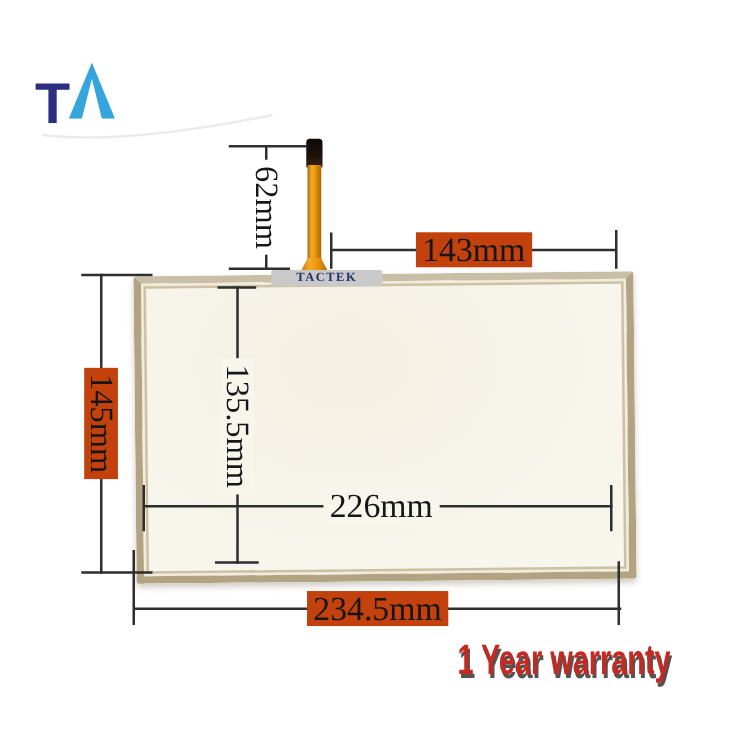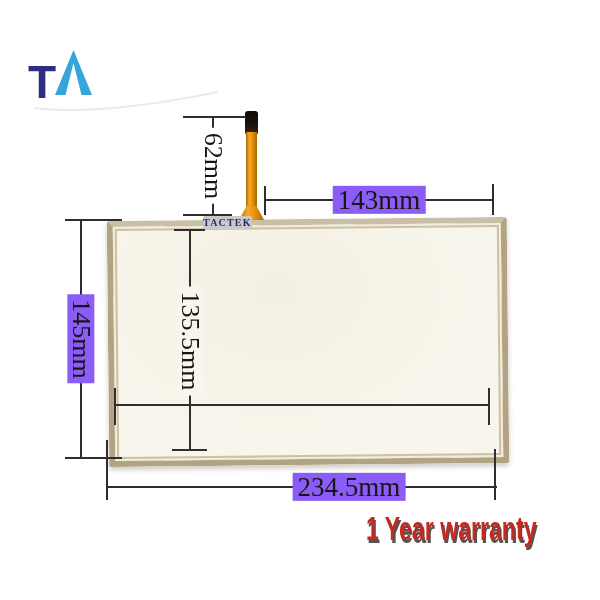--- a/index.html
+++ b/index.html
@@ -17,22 +17,22 @@
     color:var(--brand-navy);margin-bottom:-10px;font-family:"Liberation Sans",sans-serif;}
   #logo svg{display:block;width:37px;height:45px;margin:0 0;}
   #swoosh{position:absolute;left:30px;top:86px;width:195px;height:28px;opacity:.55;}
 
   
   #panel{position:absolute;left:108px;top:219px;width:388px;height:234px;
     transform:rotate(-0.6deg);border:6px solid var(--panel-border);border-top-color:#c9bfa6;
     border-radius:3px;
     background:radial-gradient(ellipse at 42% 28%, #f3efe2 0%, var(--panel-face) 65%);
     box-shadow:inset 0 0 0 2px #f2ecdd, inset 0 0 0 4px #cdc1a3, 0 3px 5px rgba(120,110,90,.35);}
-  #watermark{position:absolute;left:203px;top:216px;height:13px;line-height:13px;
-    padding:0 0;background:var(--watermark-bg);border-radius:2px;z-index:6;
+  #watermark{position:absolute;left:217px;top:216px;height:13px;line-height:13px;
+    padding:0 20px;background:var(--watermark-bg);border-radius:2px;z-index:6;
     font-family:"Liberation Serif",serif;font-weight:bold;font-size:10px;
     letter-spacing:1.2px;color:#233064;}
 
   
   #cable-tip{position:absolute;left:245px;top:111px;width:13px;height:23px;z-index:5;
     background:linear-gradient(180deg,#0e0a08 0%,var(--cable-tip) 60%,#3a2212 100%);
     border-radius:3px 3px 1px 1px;}
   #cable-body{position:absolute;left:246px;top:132px;width:11px;height:76px;z-index:5;
     background:linear-gradient(90deg,#a96a04 0%,#f6a82a 30%,var(--cable-amber) 55%,#a96503 100%);}
   #cable-flare{position:absolute;left:239px;top:206px;width:25px;height:14px;z-index:5;
@@ -56,30 +56,30 @@
   #dim1355-tick-bot{left:172px;top:449px;width:35px;}
   #dim226-line{left:115px;top:404px;width:375px;}
   #dim226-tick-l{left:114px;top:388px;height:37px;}
   #dim226-tick-r{left:488px;top:388px;height:37px;}
   #dim2345-line{left:107px;top:486px;width:390px;}
   #dim2345-tick-l{left:106px;top:440px;height:60px;}
   #dim2345-tick-r{left:494px;top:449px;height:51px;}
 
   
   .dlabel{position:absolute;z-index:8;font-family:"Liberation Serif",serif;font-size:27px;
-    color:#161616;background:#8b5cf6;padding:0 5px;line-height:1.05;white-space:nowrap;
+    color:#161616;background:#c2410c;padding:0 5px;line-height:1.05;white-space:nowrap;
     transform:translate(-50%,-50%);}
   .dlabel.vert{writing-mode:vertical-rl;padding:5px 0;font-size:26px;}
   .dlabel.on-panel{background:var(--panel-face);}
   #lbl62{left:213px;top:166px;background:#fff;}
   #lbl143{left:379px;top:200px;}
   #lbl145{left:81px;top:339px;}
   #lbl1355{left:190px;top:341px;}
   #lbl226{left:305px;top:405px;}
-  #lbl2345{left:302px;top:487px;margin-left:47px;}
+  #lbl2345{left:302px;top:487px;}
 
   
   #warranty{position:absolute;left:366px;top:511px;z-index:9;
     font-family:"Liberation Sans",sans-serif;font-weight:800;font-size:34px;line-height:1;
     color:var(--warranty-red);transform:scaleX(0.68);transform-origin:left top;
     text-shadow:2px 3px 0 rgba(58,50,48,0.85);white-space:nowrap;}
 </style>
 </head>
 <body>
 
@@ -118,20 +118,21 @@
   <div class="dlabel vert" id="lbl145">145mm</div>
 
   <div class="vline" id="dim1355-line"></div>
   <div class="hline" id="dim1355-tick-top"></div>
   <div class="hline" id="dim1355-tick-bot"></div>
   <div class="dlabel vert on-panel" id="lbl1355">135.5mm</div>
 
   <div class="hline" id="dim226-line"></div>
   <div class="vline" id="dim226-tick-l"></div>
   <div class="vline" id="dim226-tick-r"></div>
+  <div class="dlabel on-panel" id="lbl226">226mm</div>
 
   <div class="hline" id="dim2345-line"></div>
   <div class="vline" id="dim2345-tick-l"></div>
   <div class="vline" id="dim2345-tick-r"></div>
   <div class="dlabel" id="lbl2345">234.5mm</div>
 
   <div id="warranty">1 Year warranty</div>
 
 </div>
 

